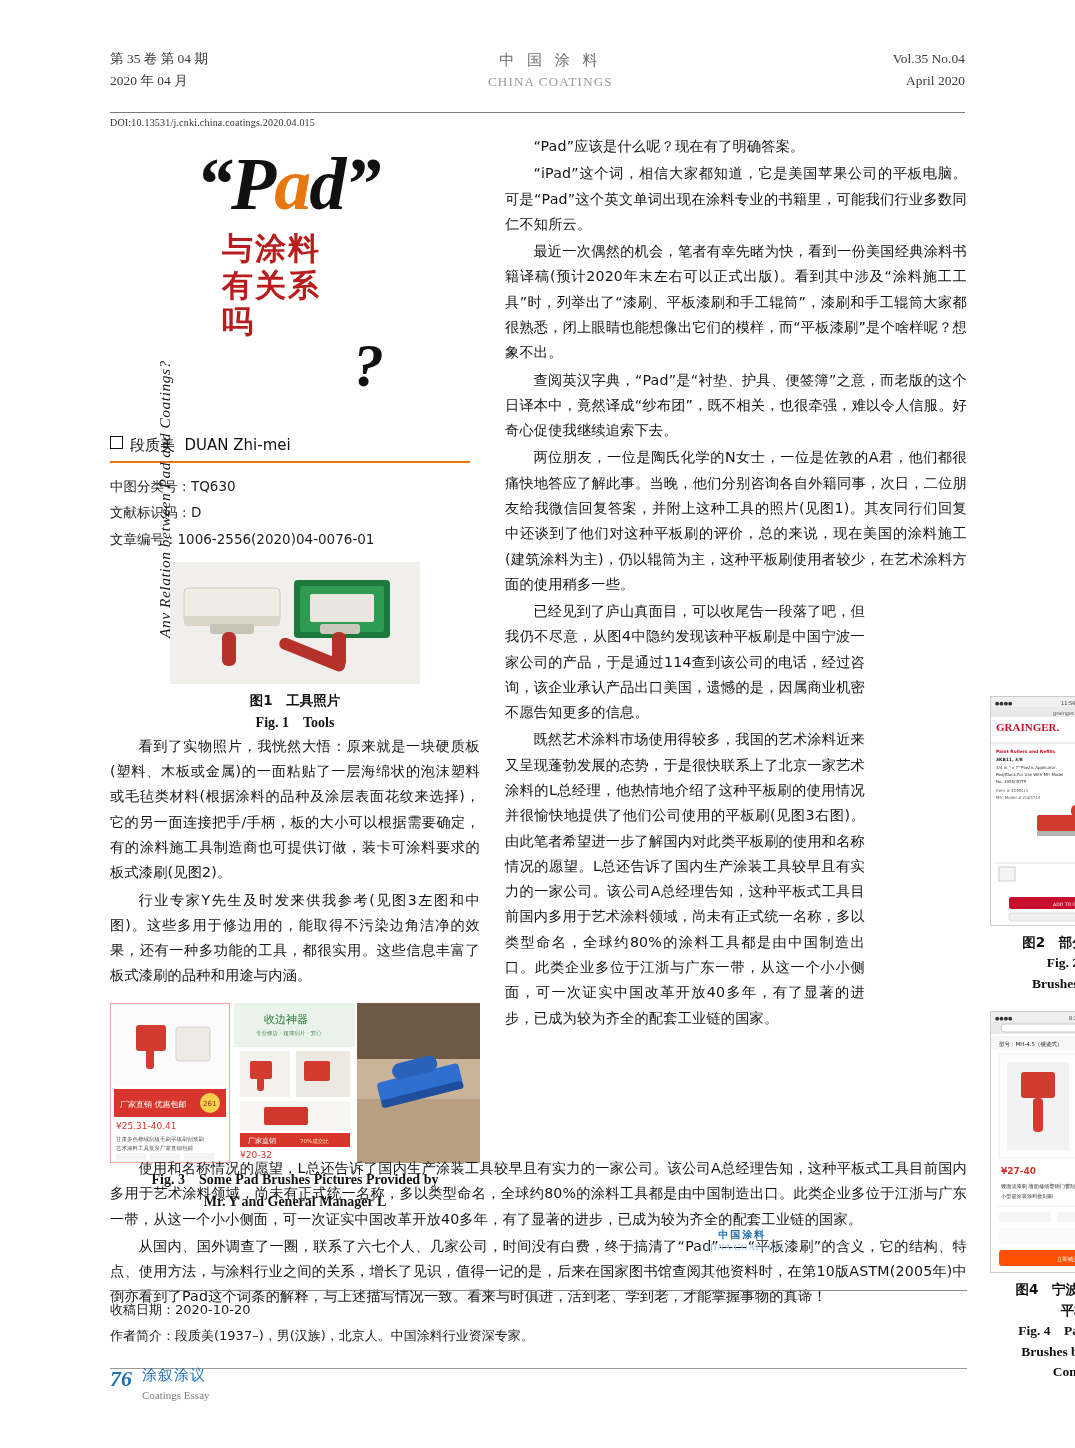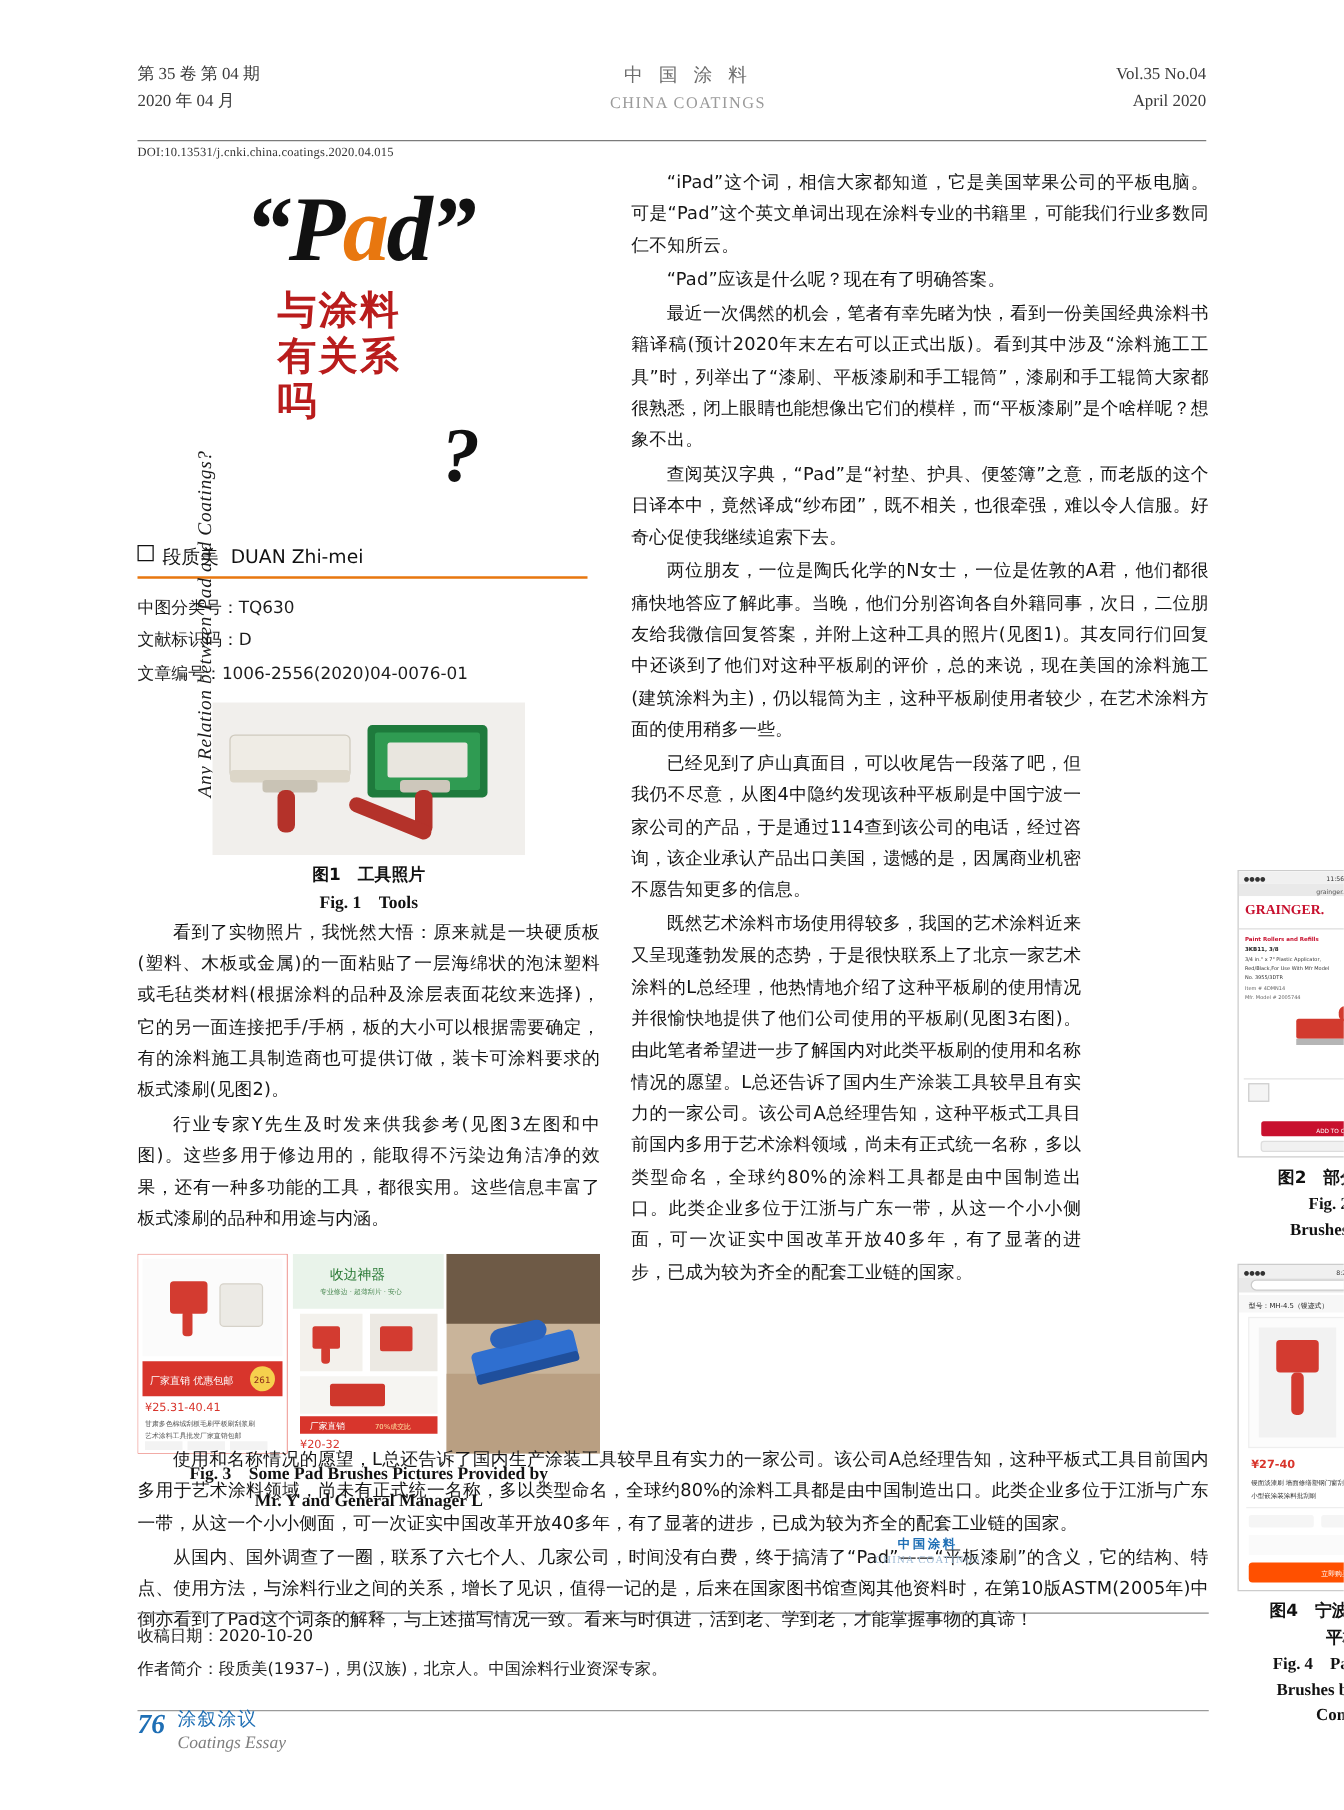--- a/index.html
+++ b/index.html
@@ -162,21 +162,21 @@
     display:flex; align-items:flex-start; gap:10px;
   }
   .pagenum {
     font-family:"Liberation Serif", serif; font-size:22px; font-style:italic;
     color:#1f6fb5; font-weight:bold;
   }
   .pagefoot .cn {
     font-family:"DejaVu Sans", sans-serif; font-size:15px; color:#1f6fb5; letter-spacing:1px;
   }
   .pagefoot .en {
-    font-family:"Liberation Serif", serif; font-size:14px; color:#7e7e7e;font-style:italic;
+    font-family:"Liberation Serif", serif; font-size:11px; color:#7e7e7e;
   }
   .foot-rule {
     position:absolute; left:110px; top:1360px; width:857px;
     border:0; border-top:1px solid #9a9a9a;
   }
 
   
   .stamp {
     position:absolute; left:700px; top:1228px; text-align:center;
   }
@@ -311,22 +311,22 @@
           </div>
         </div>
         <div class="fig-cap">
           <div class="en">Fig. 3　Some Pad Brushes Pictures Provided by</div>
           <div class="en">Mr. Y and General Manager L</div>
         </div>
       </div>
     </div>
 
     <div class="col-right">
+      <p class="body">“Pad”应该是什么呢？现在有了明确答案。</p>
       <p class="body">“iPad”这个词，相信大家都知道，它是美国苹果公司的平板电脑。可是“Pad”这个英文单词出现在涂料专业的书籍里，可能我们行业多数同仁不知所云。</p>
-      <p class="body">“Pad”应该是什么呢？现在有了明确答案。</p>
       <p class="body">最近一次偶然的机会，笔者有幸先睹为快，看到一份美国经典涂料书籍译稿(预计2020年末左右可以正式出版)。看到其中涉及“涂料施工工具”时，列举出了“漆刷、平板漆刷和手工辊筒”，漆刷和手工辊筒大家都很熟悉，闭上眼睛也能想像出它们的模样，而“平板漆刷”是个啥样呢？想象不出。</p>
       <p class="body">查阅英汉字典，“Pad”是“衬垫、护具、便签簿”之意，而老版的这个日译本中，竟然译成“纱布团”，既不相关，也很牵强，难以令人信服。好奇心促使我继续追索下去。</p>
       <p class="body">两位朋友，一位是陶氏化学的N女士，一位是佐敦的A君，他们都很痛快地答应了解此事。当晚，他们分别咨询各自外籍同事，次日，二位朋友给我微信回复答案，并附上这种工具的照片(见图1)。其友同行们回复中还谈到了他们对这种平板刷的评价，总的来说，现在美国的涂料施工(建筑涂料为主)，仍以辊筒为主，这种平板刷使用者较少，在艺术涂料方面的使用稍多一些。</p>
       <p class="body" style="width:360px">已经见到了庐山真面目，可以收尾告一段落了吧，但我仍不尽意，从图4中隐约发现该种平板刷是中国宁波一家公司的产品，于是通过114查到该公司的电话，经过咨询，该企业承认产品出口美国，遗憾的是，因属商业机密不愿告知更多的信息。</p>
       <p class="body" style="width:360px">既然艺术涂料市场使用得较多，我国的艺术涂料近来又呈现蓬勃发展的态势，于是很快联系上了北京一家艺术涂料的L总经理，他热情地介绍了这种平板刷的使用情况并很愉快地提供了他们公司使用的平板刷(见图3右图)。由此笔者希望进一步了解国内对此类平板刷的使用和名称情况的愿望。L总还告诉了国内生产涂装工具较早且有实力的一家公司。该公司A总经理告知，这种平板式工具目前国内多用于艺术涂料领域，尚未有正式统一名称，多以类型命名，全球约80%的涂料工具都是由中国制造出口。此类企业多位于江浙与广东一带，从这一个小小侧面，可一次证实中国改革开放40多年，有了显著的进步，已成为较为齐全的配套工业链的国家。</p>
     </div>
 
     <div class="figcol">
 
       <div class="figbox">

